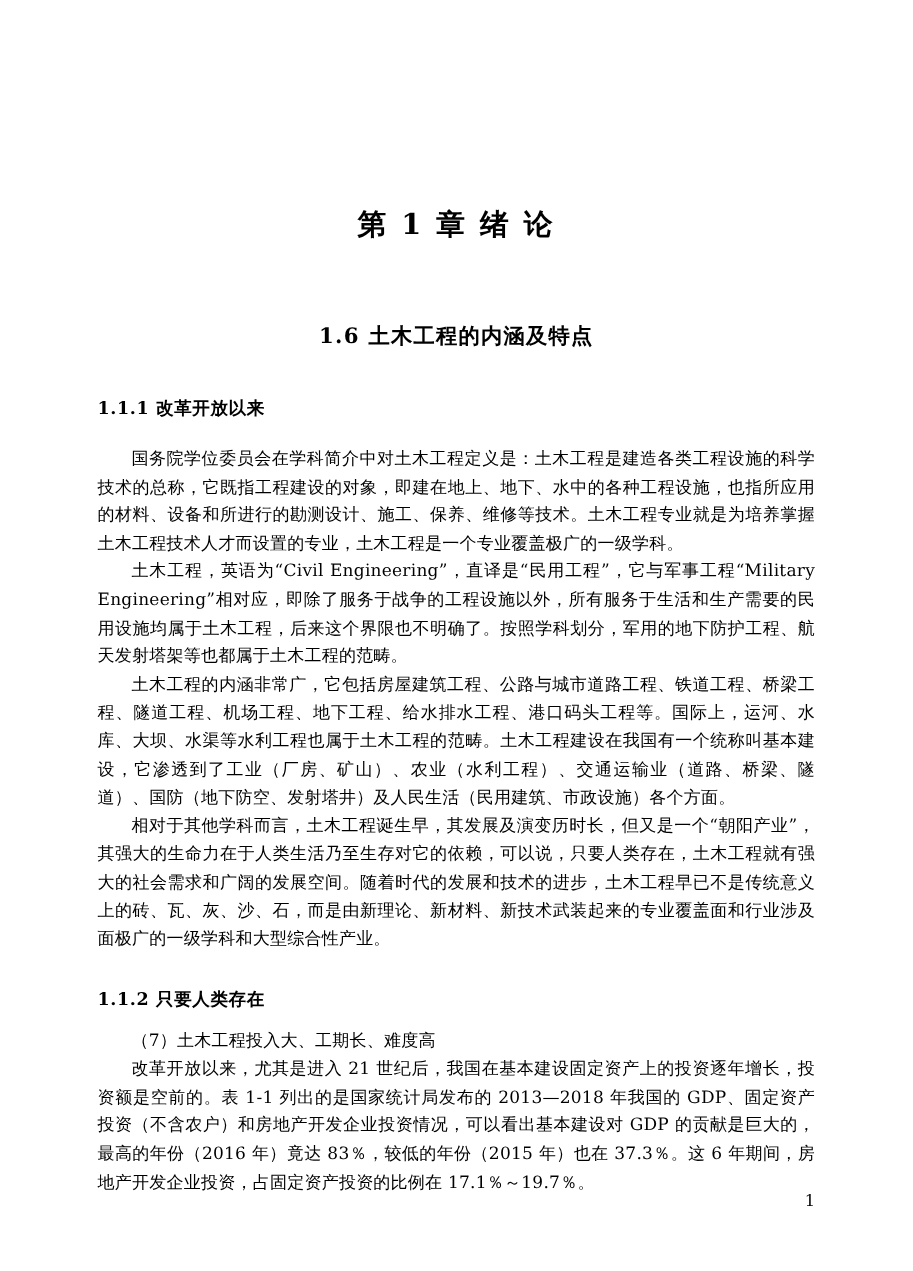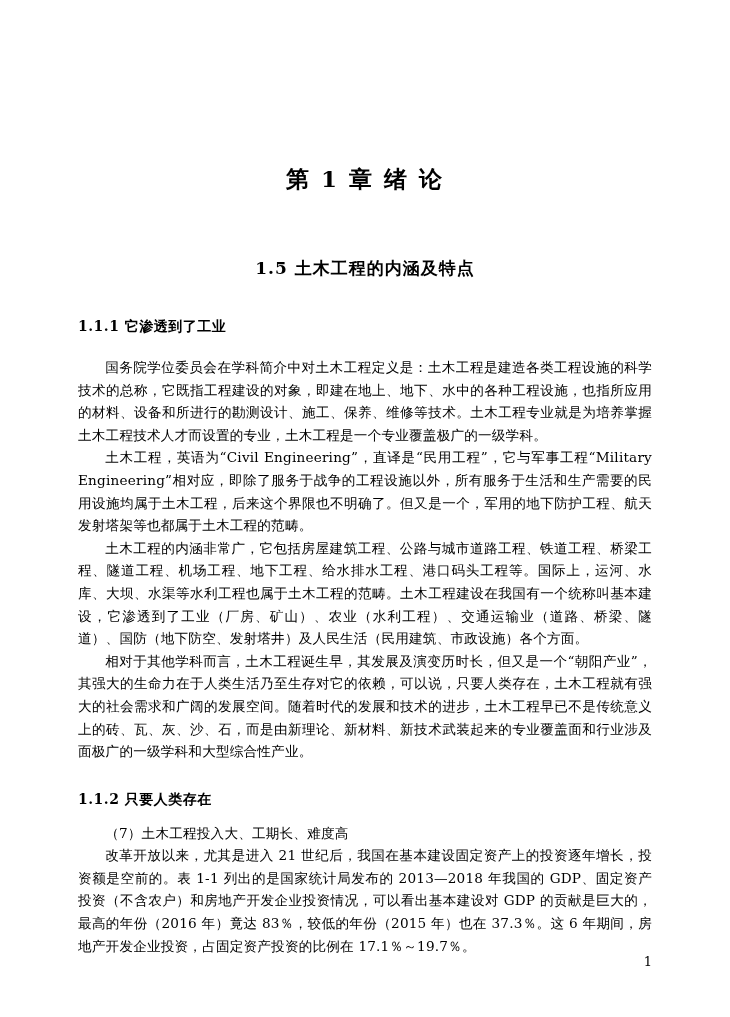--- a/index.html
+++ b/index.html
@@ -80,26 +80,26 @@
   }
 </style>
 </head>
 <body>
 
 <div class="page">
   <div class="content">
 
     <h1 class="chapter-title">第 1 章  绪    论</h1>
 
-    <h2 class="section-title">1.5  土木工程的内涵及特点</h2>
+    <h2 class="section-title">1.6  土木工程的内涵及特点</h2>
 
-    <h3 class="subsection-title">1.1.1  它渗透到了工业</h3>
+    <h3 class="subsection-title">1.1.1  改革开放以来</h3>
 
     <p class="body first">国务院学位委员会在学科简介中对土木工程定义是：土木工程是建造各类工程设施的科学技术的总称，它既指工程建设的对象，即建在地上、地下、水中的各种工程设施，也指所应用的材料、设备和所进行的勘测设计、施工、保养、维修等技术。土木工程专业就是为培养掌握土木工程技术人才而设置的专业，土木工程是一个专业覆盖极广的一级学科。</p>
-    <p class="body">土木工程，英语为“Civil Engineering”，直译是“民用工程”，它与军事工程“Military Engineering”相对应，即除了服务于战争的工程设施以外，所有服务于生活和生产需要的民用设施均属于土木工程，后来这个界限也不明确了。但又是一个，军用的地下防护工程、航天发射塔架等也都属于土木工程的范畴。</p>
+    <p class="body">土木工程，英语为“Civil Engineering”，直译是“民用工程”，它与军事工程“Military Engineering”相对应，即除了服务于战争的工程设施以外，所有服务于生活和生产需要的民用设施均属于土木工程，后来这个界限也不明确了。按照学科划分，军用的地下防护工程、航天发射塔架等也都属于土木工程的范畴。</p>
     <p class="body">土木工程的内涵非常广，它包括房屋建筑工程、公路与城市道路工程、铁道工程、桥梁工程、隧道工程、机场工程、地下工程、给水排水工程、港口码头工程等。国际上，运河、水库、大坝、水渠等水利工程也属于土木工程的范畴。土木工程建设在我国有一个统称叫基本建设，它渗透到了工业（厂房、矿山）、农业（水利工程）、交通运输业（道路、桥梁、隧道）、国防（地下防空、发射塔井）及人民生活（民用建筑、市政设施）各个方面。</p>
     <p class="body">相对于其他学科而言，土木工程诞生早，其发展及演变历时长，但又是一个“朝阳产业”，其强大的生命力在于人类生活乃至生存对它的依赖，可以说，只要人类存在，土木工程就有强大的社会需求和广阔的发展空间。随着时代的发展和技术的进步，土木工程早已不是传统意义上的砖、瓦、灰、沙、石，而是由新理论、新材料、新技术武装起来的专业覆盖面和行业涉及面极广的一级学科和大型综合性产业。</p>
 
     <h3 class="subsection-title second">1.1.2  只要人类存在</h3>
 
     <p class="item">（7）土木工程投入大、工期长、难度高</p>
     <p class="body">改革开放以来，尤其是进入 21 世纪后，我国在基本建设固定资产上的投资逐年增长，投资额是空前的。表 1-1 列出的是国家统计局发布的 2013—2018 年我国的 GDP、固定资产投资（不含农户）和房地产开发企业投资情况，可以看出基本建设对 GDP 的贡献是巨大的，最高的年份（2016 年）竟达 83％，较低的年份（2015 年）也在 37.3％。这 6 年期间，房地产开发企业投资，占固定资产投资的比例在 17.1％～19.7％。</p>
 
   </div>
 

